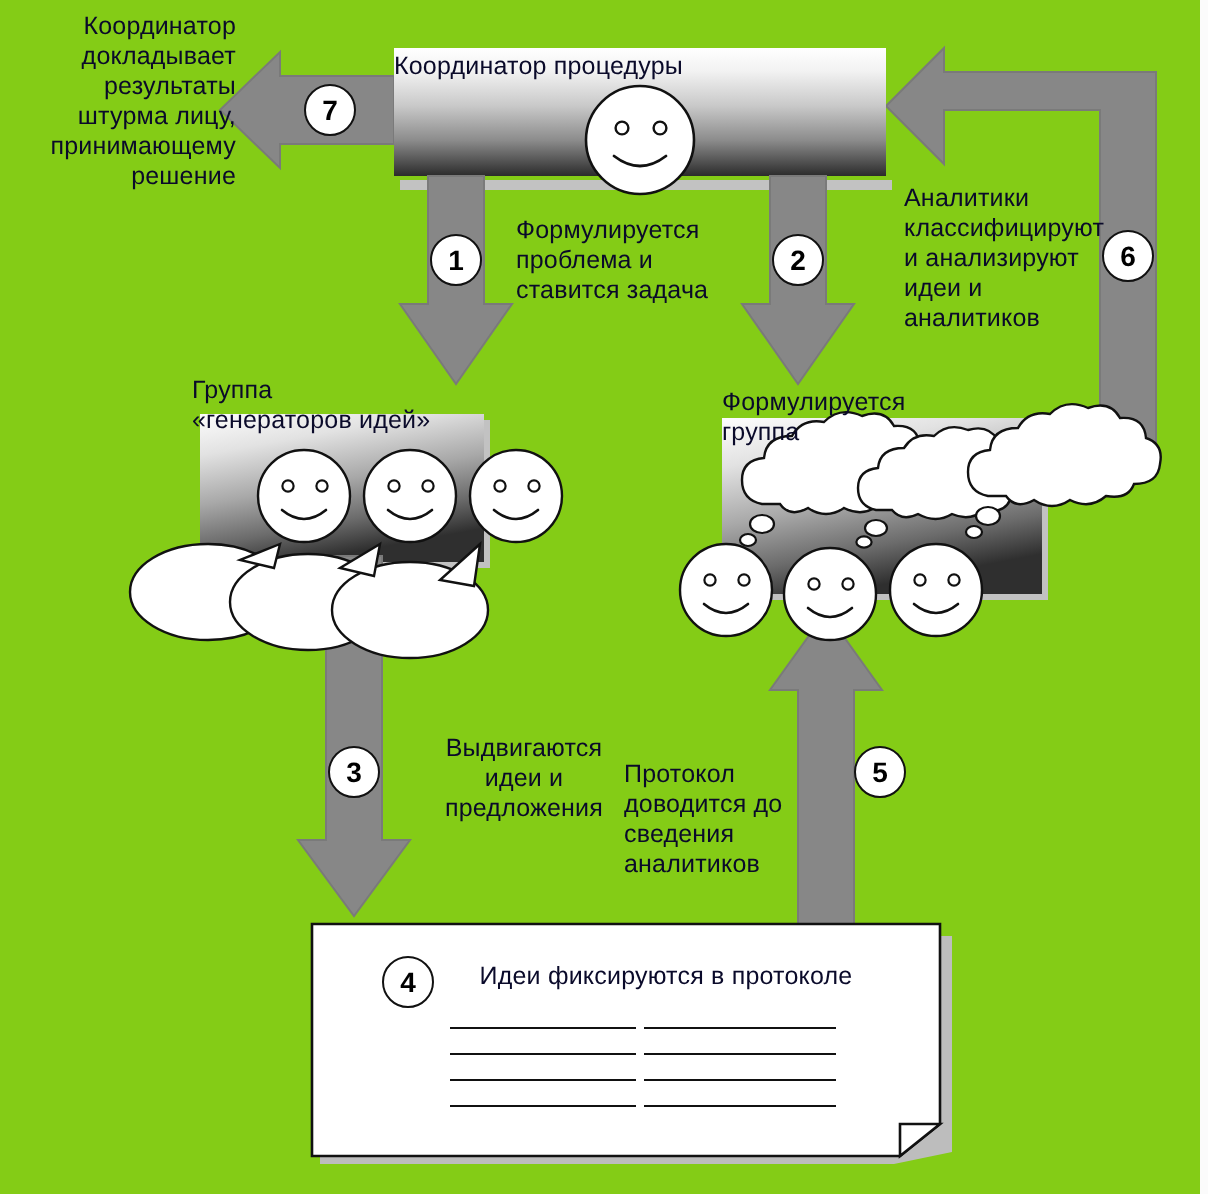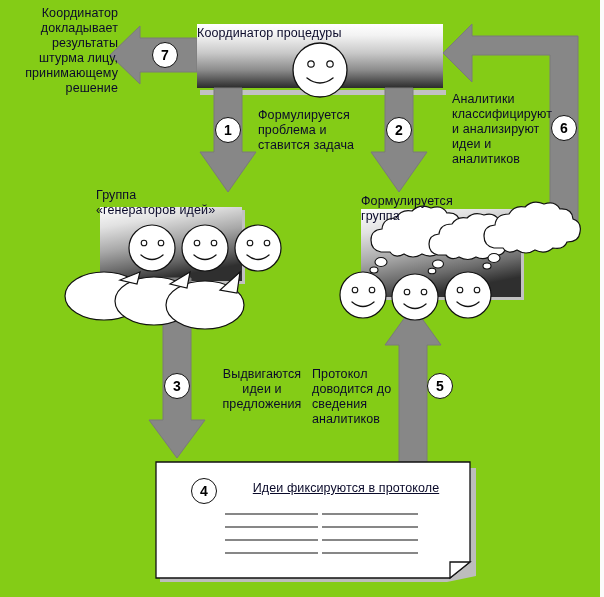--- a/index.html
+++ b/index.html
@@ -211,26 +211,26 @@
   <div class="lbl c" style="left:96px;top:188px;width:150px;">Группа
 «генераторов идей»</div>
 
   <div class="lbl c" style="left:361px;top:194px;width:160px;">Формулируется
 группа</div>
 
   <div class="lbl l" style="left:207px;top:367px;width:110px;">Выдвигаются
 идеи и
 предложения</div>
 
-  <div class="lbl c" style="left:312px;top:367px;width:108px;">Протокол
+  <div class="lbl c" style="left:312px;top:380px;width:108px;">Протокол
 доводится до
 сведения
 аналитиков</div>
 
-  <div class="lbl l" style="left:221px;top:481px;width:250px;text-decoration:underline;">Идеи фиксируются в протоколе</div>
+  <div class="lbl l" style="left:208px;top:481px;width:250px;">Идеи фиксируются в протоколе</div>
 
   <div class="badge" style="left:215px;top:117px;">1</div>
 
   <div class="badge" style="left:386px;top:117px;">2</div>
 
   <div class="badge" style="left:164px;top:373px;">3</div>
 
   <div class="badge" style="left:191px;top:478px;">4</div>
 
   <div class="badge" style="left:427px;top:373px;">5</div>

